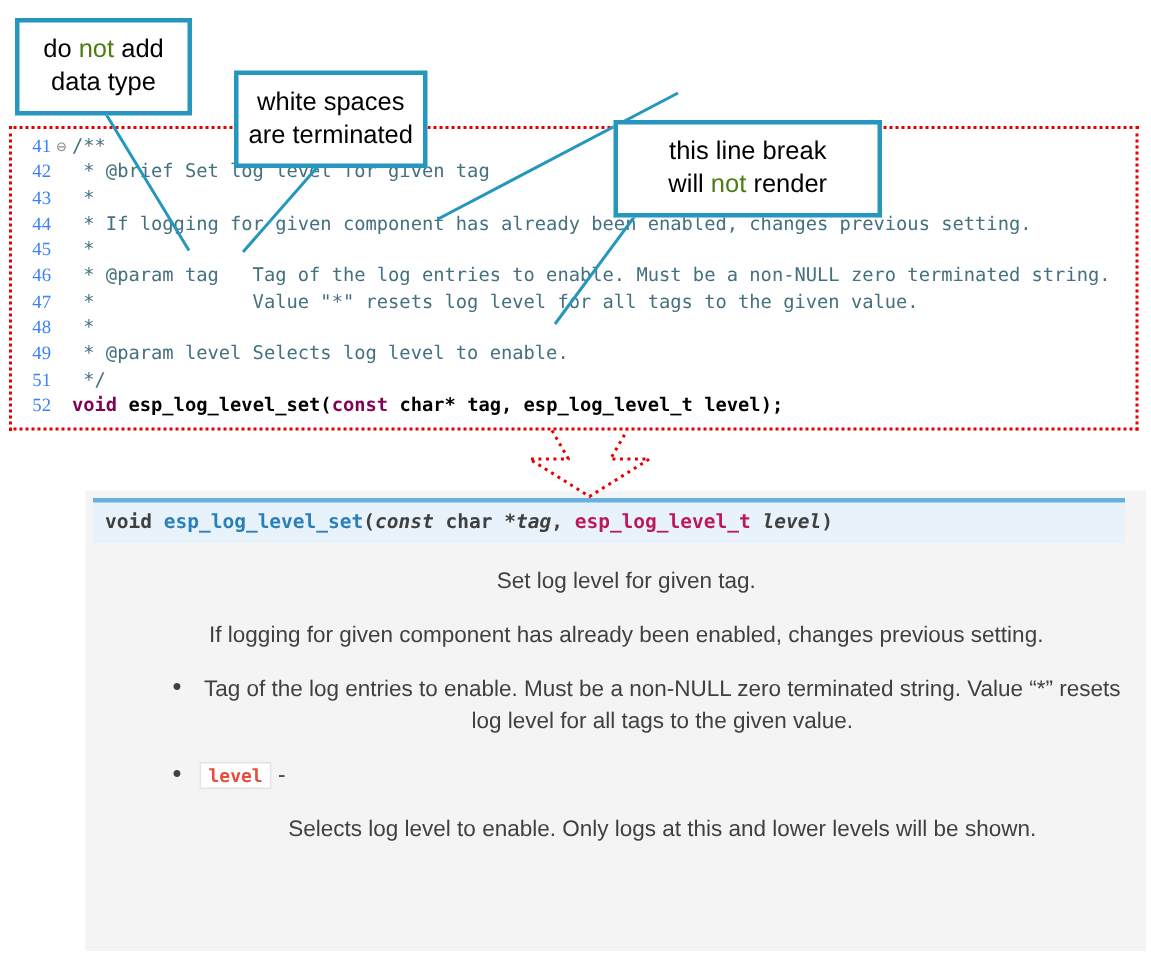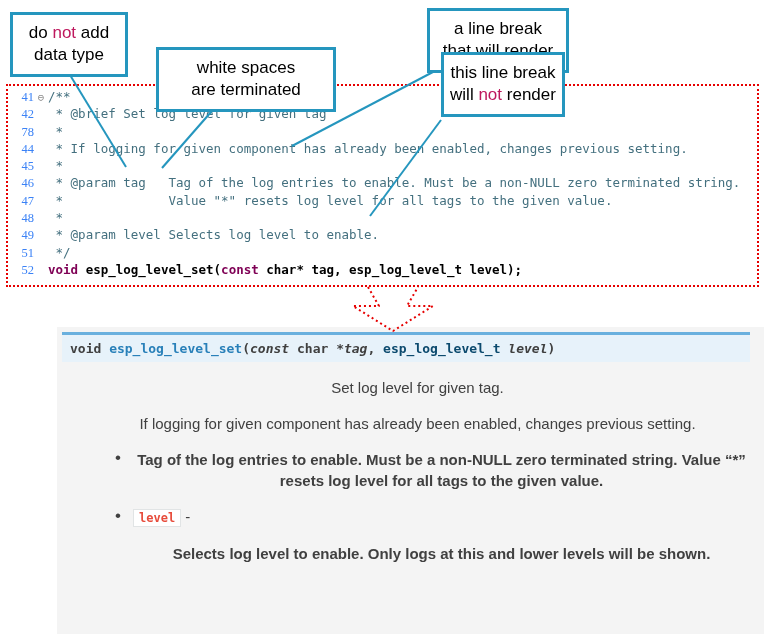--- a/index.html
+++ b/index.html
@@ -3,24 +3,24 @@
 <meta charset="utf-8">
 <style>
   html,body{margin:0;padding:0;background:#fff;}
   .page{position:relative;width:767px;height:637px;background:#fff;
         font-family:"Liberation Sans",sans-serif;overflow:hidden;}
 
   
   .callout{position:absolute;border:3px solid #2596be;background:#fff;text-align:center;
            font-size:17px;line-height:1.32;padding:7px 6px;color:#000;z-index:4;box-sizing:border-box;}
   .c1{left:10px;top:12px;width:118px;}
-  .c2{left:156px;top:47px;width:180px;}
+  .c2{left:156px;top:47px;width:129px;}
   .c3{left:427px;top:8px;width:142px;}
-  .c4{left:409px;top:52px;width:124px;margin-left:32px;}
-  .red{color:#be185d;}
+  .c4{left:409px;top:80px;width:179px;}
+  .red{color:#4d7c0f;}
 
   
   .connectors{position:absolute;left:0;top:0;z-index:3;pointer-events:none;}
   .arrow-svg{position:absolute;left:338px;top:286px;z-index:3;pointer-events:none;}
 
   
   .code-block{position:absolute;left:6px;top:84px;width:753px;height:203px;box-sizing:border-box;
               border:2px dotted #e60000;background:#fff;z-index:1;padding:3px 0 0 2px;overflow:hidden;}
   .code-line{font-family:"DejaVu Sans Mono",monospace;font-size:12.5px;line-height:16.3px;white-space:pre;}
   .lnum{display:inline-block;width:24px;text-align:right;color:#3b82f6;font-family:Liberation Serif, serif;}
@@ -28,57 +28,56 @@
   .cmt{color:#44707f;}
   .kw{color:#7f0055;font-weight:bold;}
   .code{color:#000;font-weight:bold;}
 
   
   .doc{position:absolute;left:57px;top:327px;width:707px;height:307px;background:#f4f4f4;
        z-index:0;box-sizing:border-box;padding:5px 14px 0 5px;}
   .sig{background:#e7f2fa;border-top:3px solid #6ab0de;padding:6px 8px;
        font-family:"DejaVu Sans Mono",monospace;font-size:13px;color:#404040;font-weight:bold;}
   .sig-name{color:#2980b9;text-align:center;}
-  .sig-type{color:#0c4a6e;text-align:center;}
+  .sig-type{color:#be185d;text-align:center;}
   .sig-kw-i{font-style:italic;}
   .sig-param{font-style:italic;}
   .doc-body{padding:0 0 0 23px;font-size:15px;color:#404040;}
   .doc-body p{margin:15px 0;line-height:1.4;text-align:center;}
   .params-label{display:inline-block;background:#ededed;border:1px solid #e0e0e0;border-left:4px solid #c4c4c4;
                 padding:5px 12px;font-weight:bold;font-size:13.5px;color:#555;margin:6px 0 0 0;}
   ul.params{list-style:none;margin:13px 0 0 0;padding:0 0 0 30px;}
   ul.params li{position:relative;padding-left:18px;margin-bottom:16px;}
   ul.params li::before{content:"\2022";position:absolute;left:0;top:-1px;font-size:17px;color:#404040;}
   .literal{font-family:"DejaVu Sans Mono",monospace;font-size:12px;color:#e74c3c;background:#fff;
            border:1px solid #e1e4e5;padding:1px 5px;font-weight:bold;}
   .param-head{line-height:20px;}
-  .param-desc{margin:9px 0 0 0;max-width:622px;line-height:1.6;font-weight:bold;}
+  .param-desc{margin:9px 0 0 0;max-width:622px;line-height:1.6;}
 </style>
 </head>
 <body>
 
 <div class="page">
 
   <svg class="connectors" width="767" height="637">
     <line x1="70" y1="75" x2="126" y2="167" stroke="#2596be" stroke-width="2"></line>
     <line x1="218" y1="104" x2="162" y2="168" stroke="#2596be" stroke-width="2"></line>
     <line x1="452" y1="62" x2="292" y2="146" stroke="#2596be" stroke-width="2"></line>
     <line x1="441" y1="120" x2="370" y2="216" stroke="#2596be" stroke-width="2"></line>
   </svg>
 
   <div class="callout c1"><span>do </span><span class="red">not</span><span> add</span><br><span>data type</span></div>
   <div class="callout c2"><span>white spaces</span><br><span>are  terminated</span></div>
-  <div class="callout c3"><span>a line break</span><br><span>that will render</span></div>
   <div class="callout c4"><span>this line break</span><br><span>will </span><span class="red">not</span><span> render</span></div>
 
   <div class="code-block">
     <div id="code-lines">
         <div class="code-line"><span class="lnum">41</span><span class="fold">⊖</span><span><span class="cmt">/**</span></span></div>
         <div class="code-line"><span class="lnum">42</span><span class="fold"> </span><span><span class="cmt"> * @brief Set log level for given tag</span></span></div>
-        <div class="code-line"><span class="lnum">78</span><span class="fold"> </span><span><span class="cmt"> *</span></span></div>
+        <div class="code-line"><span class="lnum">43</span><span class="fold"> </span><span><span class="cmt"> *</span></span></div>
         <div class="code-line"><span class="lnum">44</span><span class="fold"> </span><span><span class="cmt"> * If logging for given component has already been enabled, changes previous setting.</span></span></div>
         <div class="code-line"><span class="lnum">45</span><span class="fold"> </span><span><span class="cmt"> *</span></span></div>
         <div class="code-line"><span class="lnum">46</span><span class="fold"> </span><span><span class="cmt"> * @param tag   Tag of the log entries to enable. Must be a non-NULL zero terminated string.</span></span></div>
         <div class="code-line"><span class="lnum">47</span><span class="fold"> </span><span><span class="cmt"> *              Value "*" resets log level for all tags to the given value.</span></span></div>
         <div class="code-line"><span class="lnum">48</span><span class="fold"> </span><span><span class="cmt"> *</span></span></div>
         <div class="code-line"><span class="lnum">49</span><span class="fold"> </span><span><span class="cmt"> * @param level Selects log level to enable.</span></span></div>
         <div class="code-line"><span class="lnum">51</span><span class="fold"> </span><span><span class="cmt"> */</span></span></div>
         <div class="code-line"><span class="lnum">52</span><span class="fold"> </span><span><span class="kw">void</span><span class="code"> esp_log_level_set(</span><span class="kw">const</span><span class="code"> char* tag, esp_log_level_t level);</span></span></div>
       </div>
   </div>

